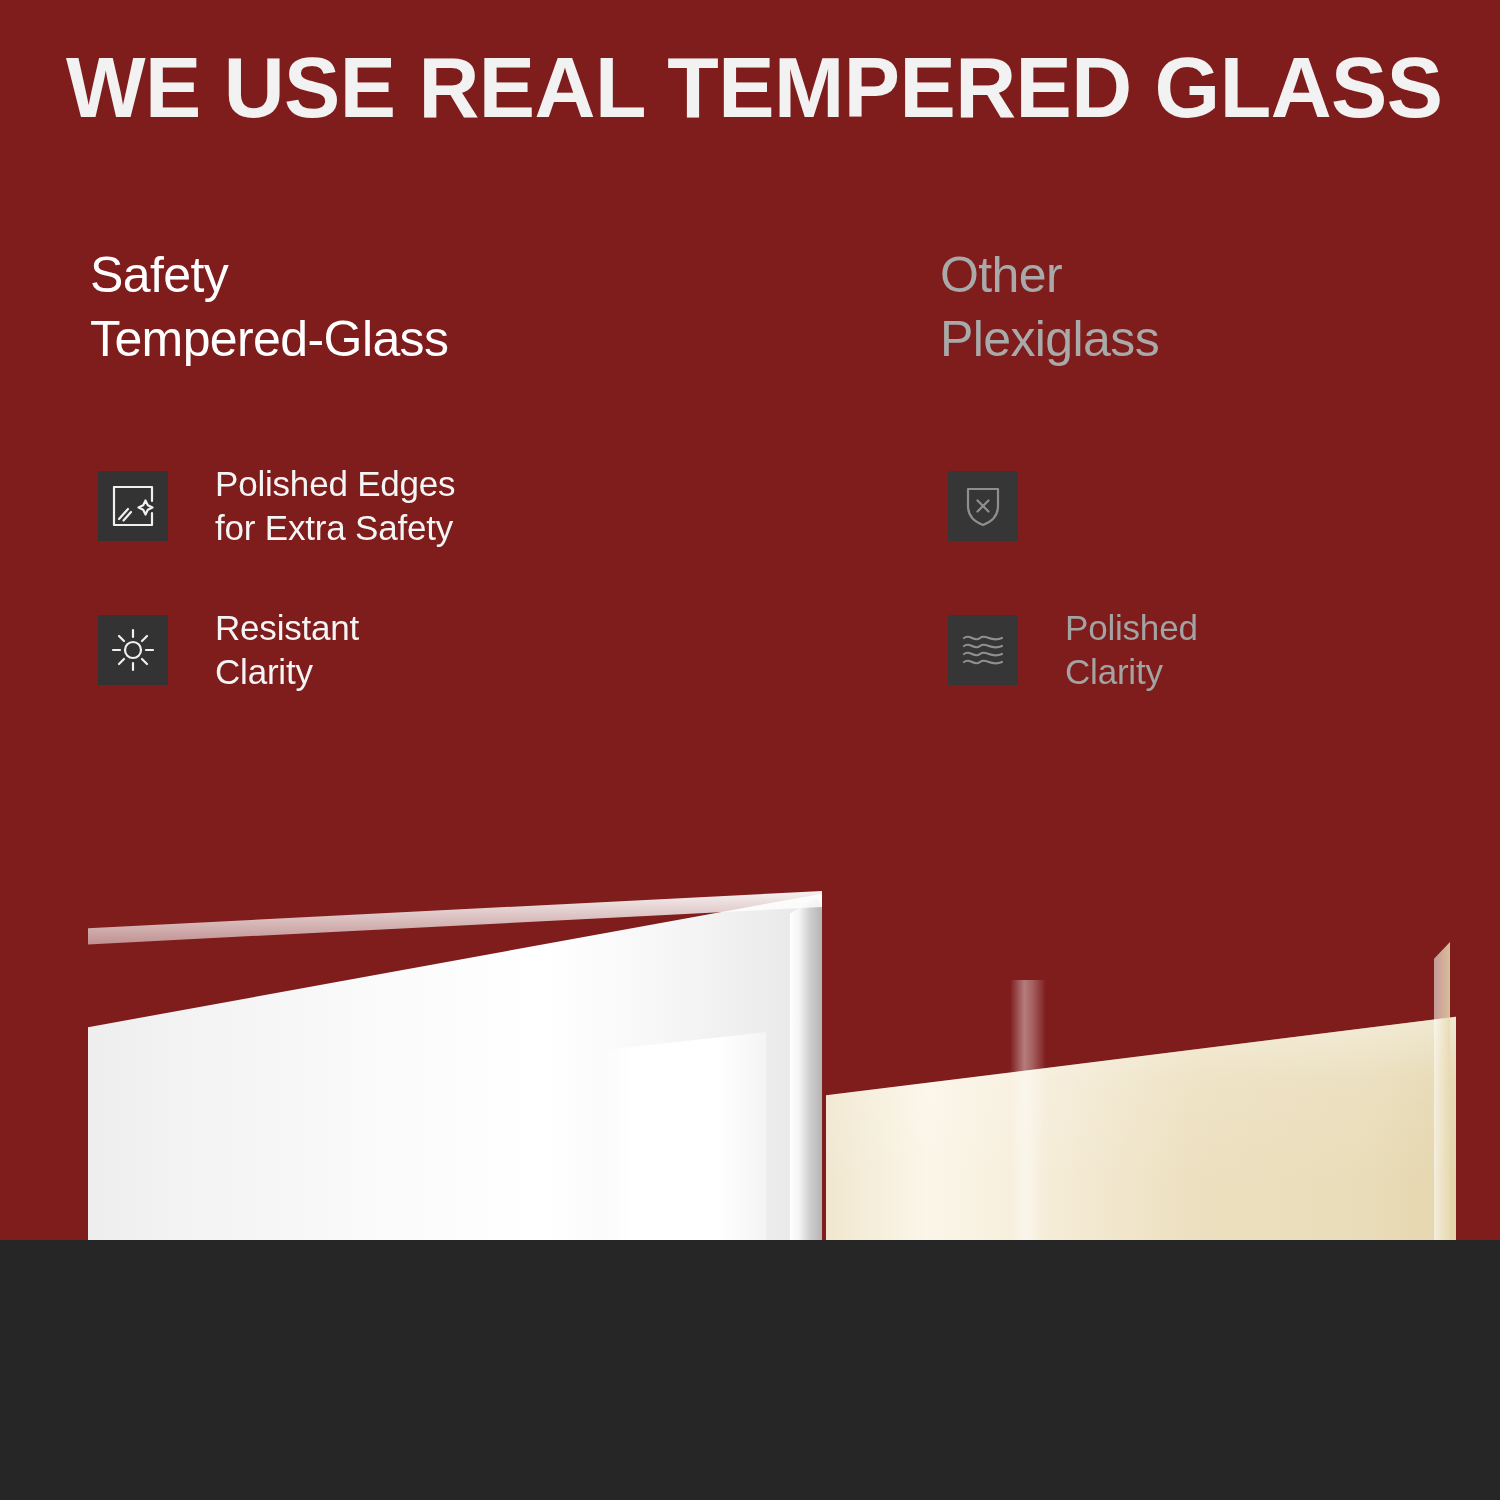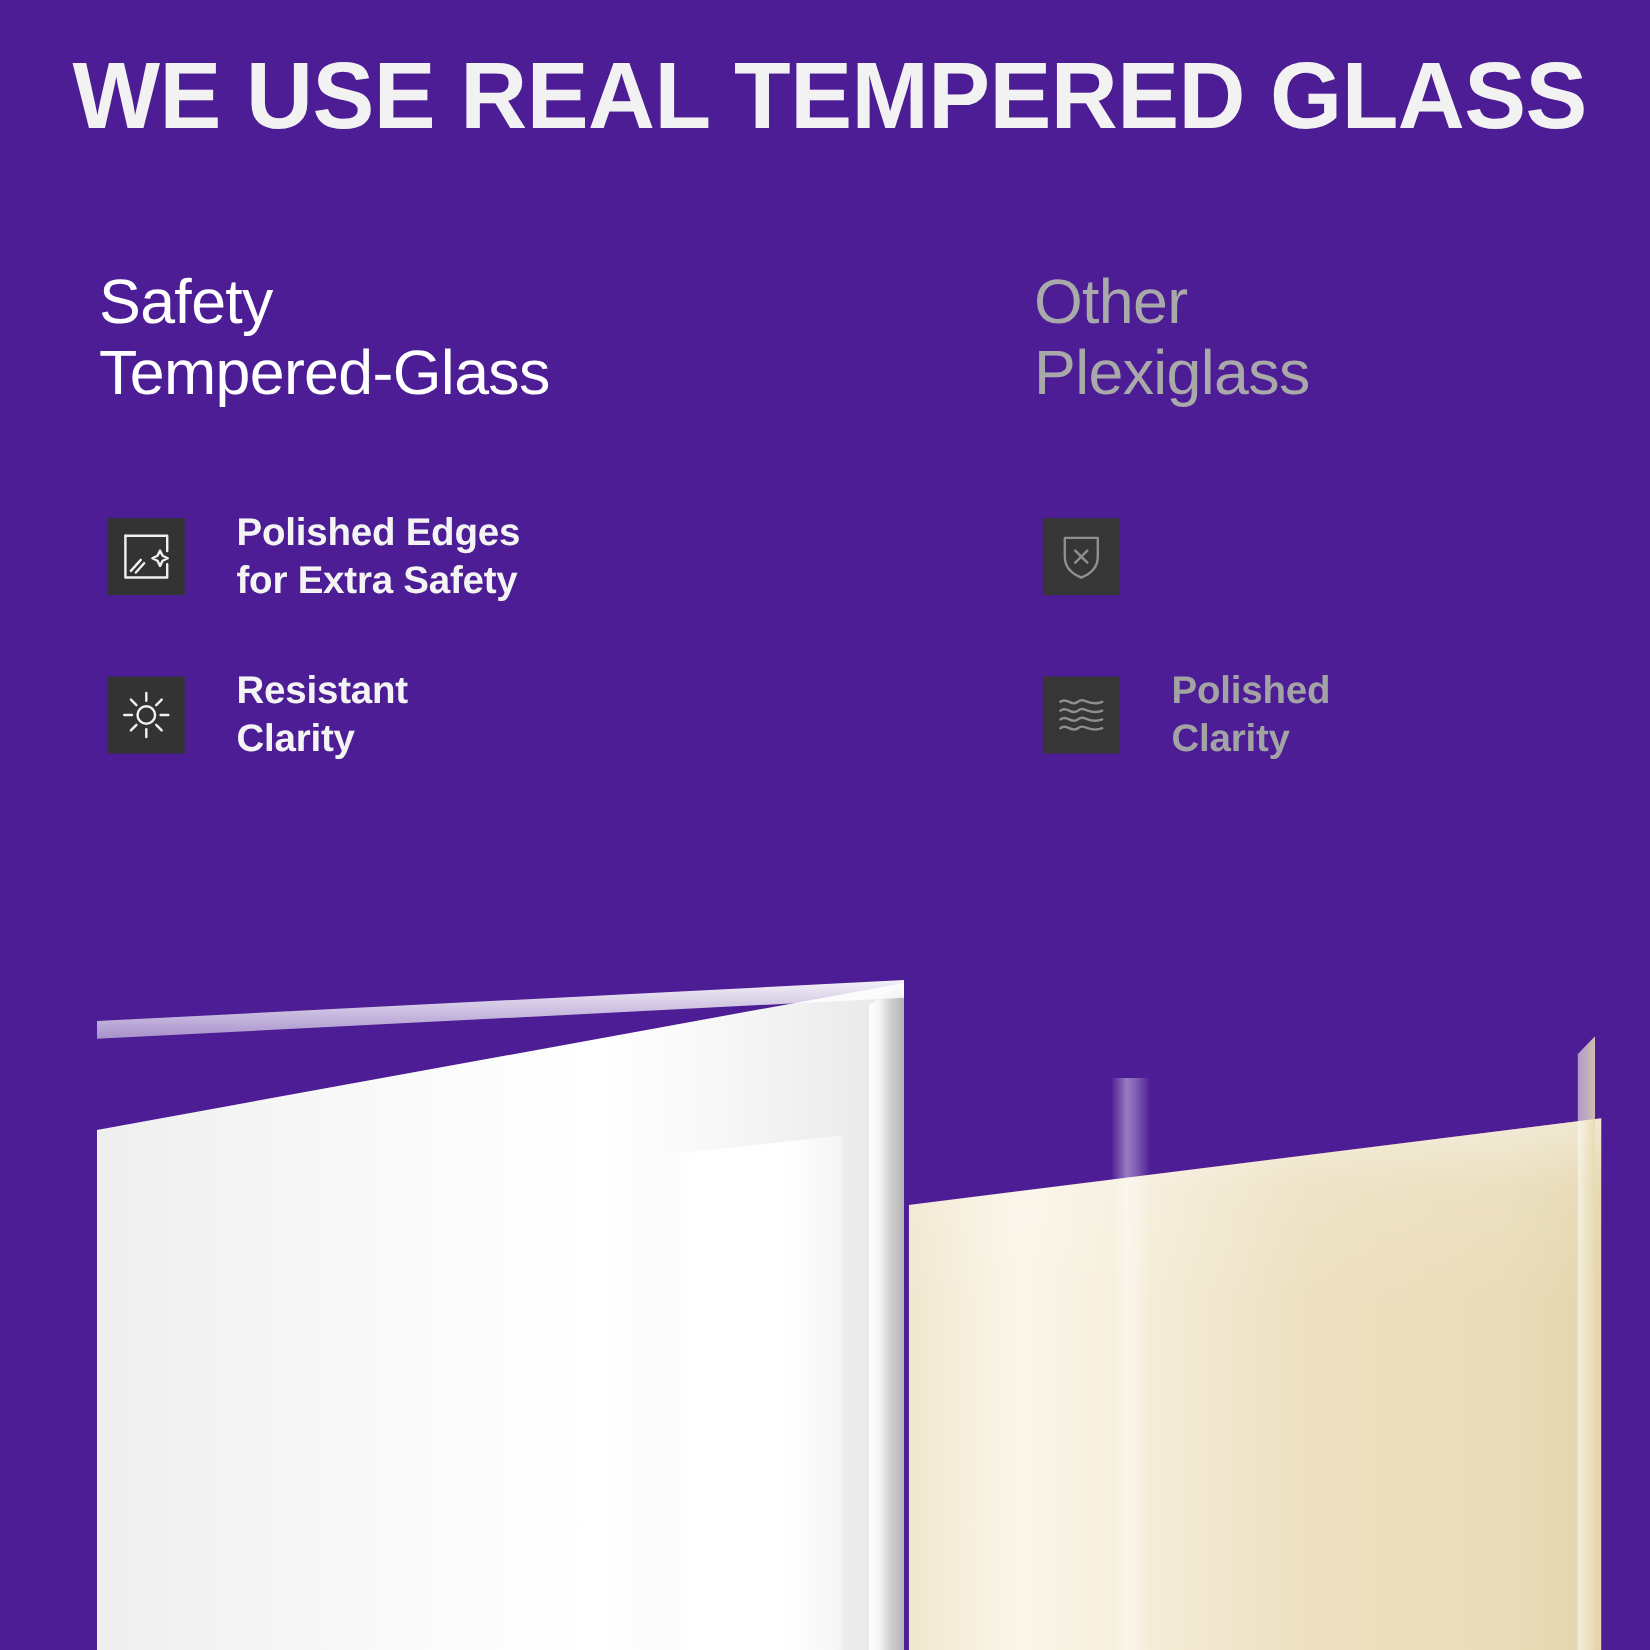--- a/index.html
+++ b/index.html
@@ -3,22 +3,22 @@
 <meta charset="utf-8">
 <style>
   html, body {
     margin: 0;
     padding: 0;
     background: #262626;
   }
   #stage {
     position: relative;
     width: 1500px;
-    height: 1500px;
-    background: #4c1d95;
+    height: 1240px;
+    background: #7f1d1d;
     overflow: hidden;
     font-family: "Liberation Sans", sans-serif;
   }
 
   
   #title {
     position: absolute;
     left: 66px;
     top: 44px;
     width: 1380px;
@@ -37,21 +37,21 @@
   .column {
     position: absolute;
     top: 243px;
   }
   #col-left  { left: 90px;  width: 740px; }
   #col-right { left: 940px; width: 560px; }
 
   .col-heading {
     font-family: "Liberation Sans", sans-serif;
     font-weight: 400;
-    font-size: 57px;
+    font-size: 50px;
     line-height: 64px;
     letter-spacing: -0.6px;
     white-space: pre-line;
   }
   #col-left  .col-heading { color: #ffffff; }
   #col-right .col-heading { color: #a9a9a9; }
 
   .feature-list {
     position: absolute;
     top: 227px;
@@ -75,21 +75,21 @@
     align-items: center;
     justify-content: center;
   }
   #col-right .icon-tile { background: #363636; }
 
   .icon-tile svg { display: block; }
 
   .feature-label {
     margin-left: 47px;
     font-family: "Liberation Sans", sans-serif;
-    font-weight: 700;
+    font-weight: 400;
     font-size: 35px;
     line-height: 44px;
     letter-spacing: -0.2px;
     white-space: pre-line;
   }
   #col-left  .feature-label { color: #f4f4f4; }
   #col-right .feature-label { color: #a3a3a3; }
 
   
   #panels {

